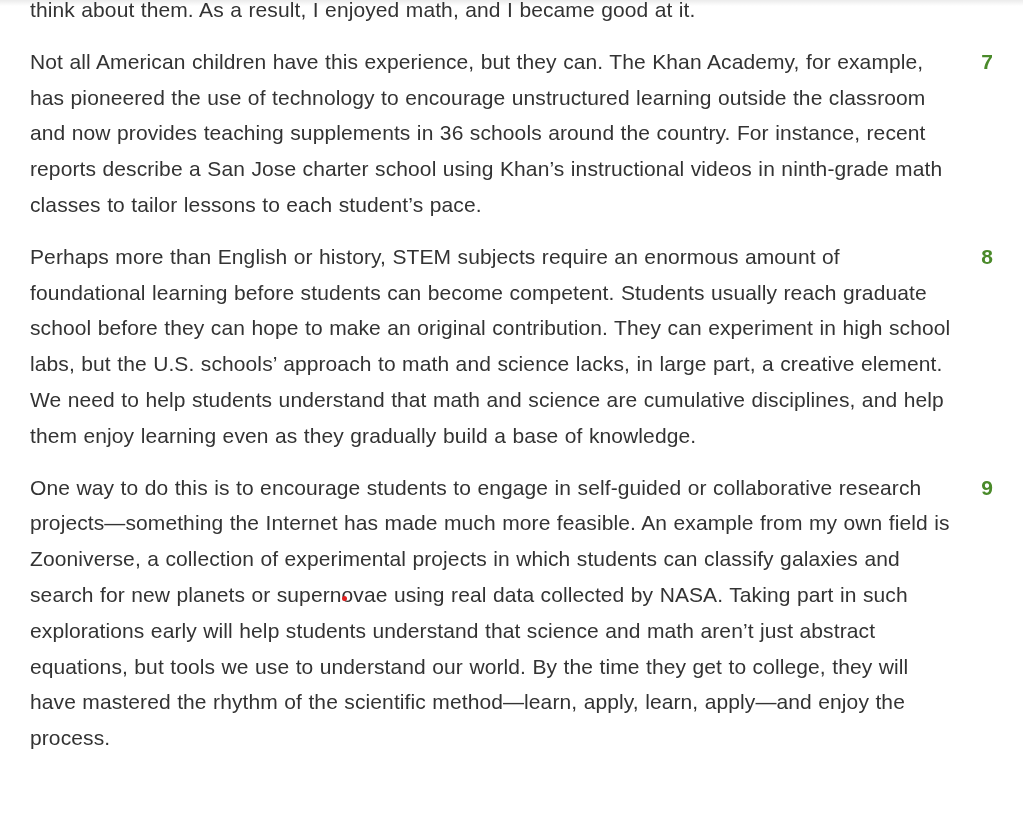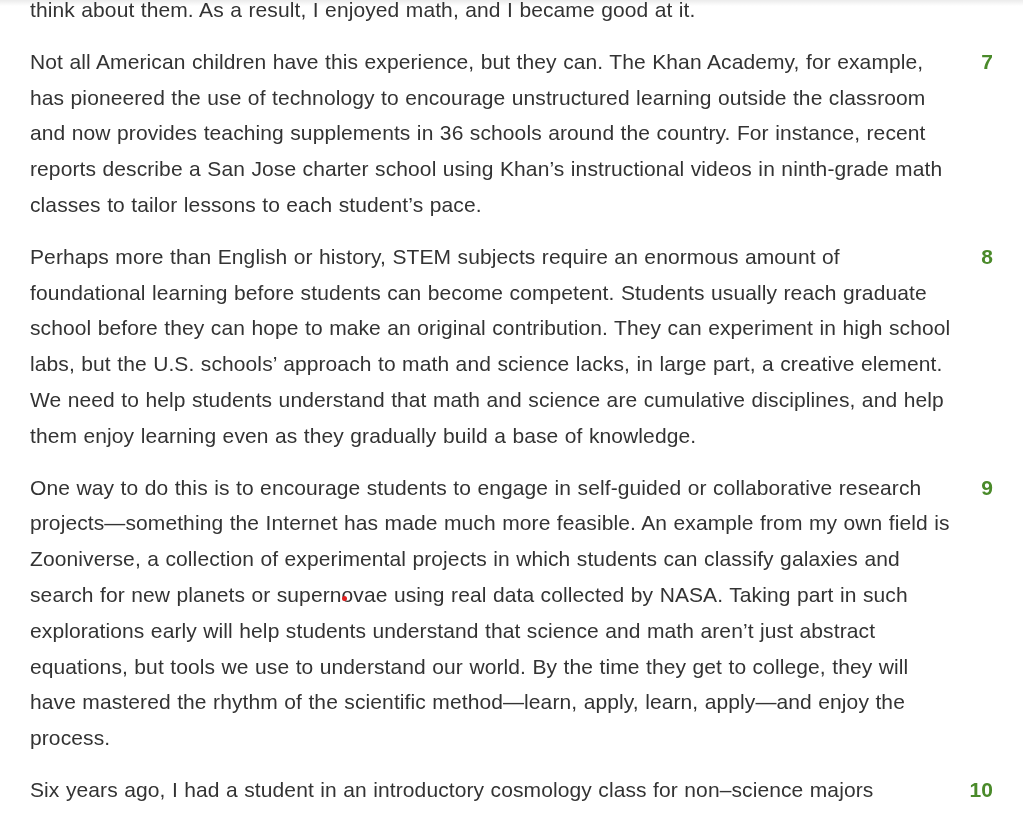--- a/index.html
+++ b/index.html
@@ -84,20 +84,16 @@
   <div class="para">
     <span class="para-text">Perhaps more than English or history, STEM subjects require an enormous amount of foundational learning before students can become competent. Students usually reach graduate school before they can hope to make an original contribution. They can experiment in high school labs, but the U.S. schools’ approach to math and science lacks, in large part, a creative element. We need to help students understand that math and science are cumulative disciplines, and help them enjoy learning even as they gradually build a base of knowledge.</span>
     <span class="para-num">8</span>
   </div>
 
   <div class="para">
     <span class="para-text">One way to do this is to encourage students to engage in self-guided or collaborative research projects—something the Internet has made much more feasible. An example from my own field is Zooniverse, a collection of experimental projects in which students can classify galaxies and search for new planets or supernovae using real data collected by NASA. Taking part in such explorations early will help students understand that science and math aren’t just abstract equations, but tools we use to understand our world. By the time they get to college, they will have mastered the rhythm of the scientific method—learn, apply, learn, apply—and enjoy the process.</span>
     <span class="para-num">9</span>
   </div>
 
-  <div class="para">
-    <span class="para-text">Six years ago, I had a student in an introductory cosmology class for non–science majors</span>
-    <span class="para-num">10</span>
-  </div>
 
 </div>
 
 <div class="cursor-dot"></div>
 
 </body></html>

